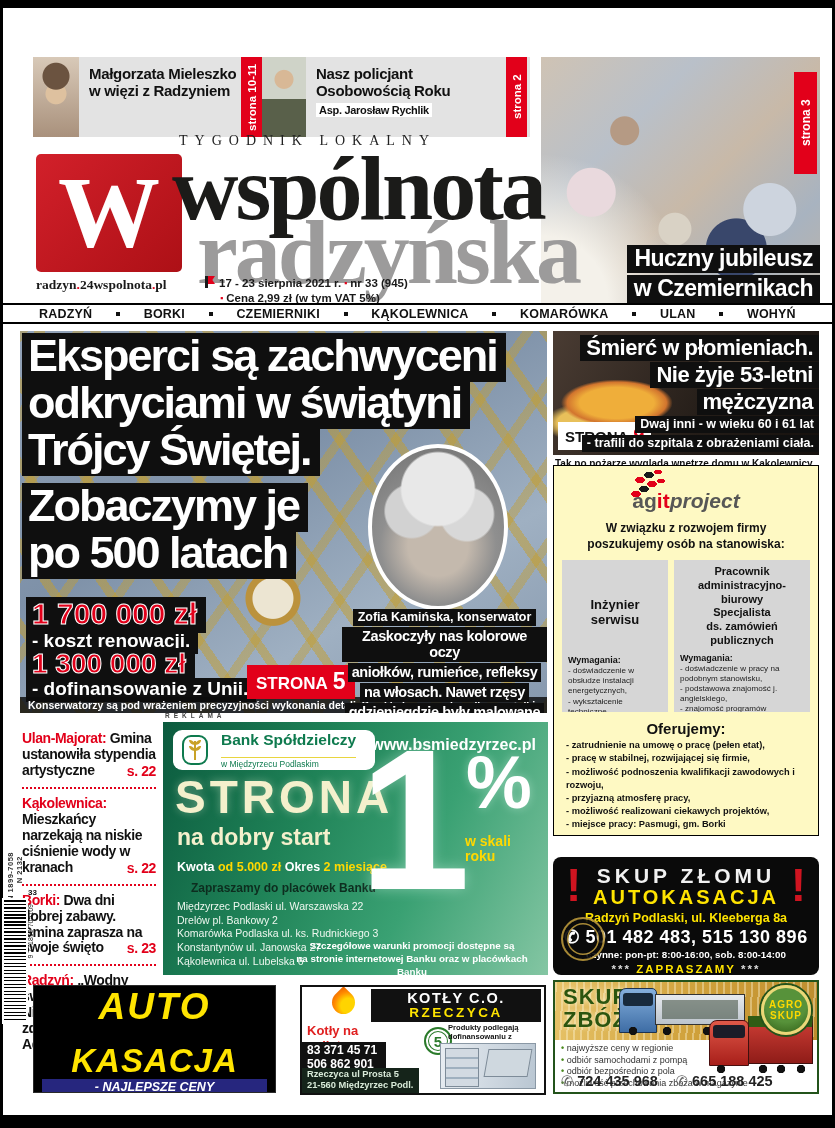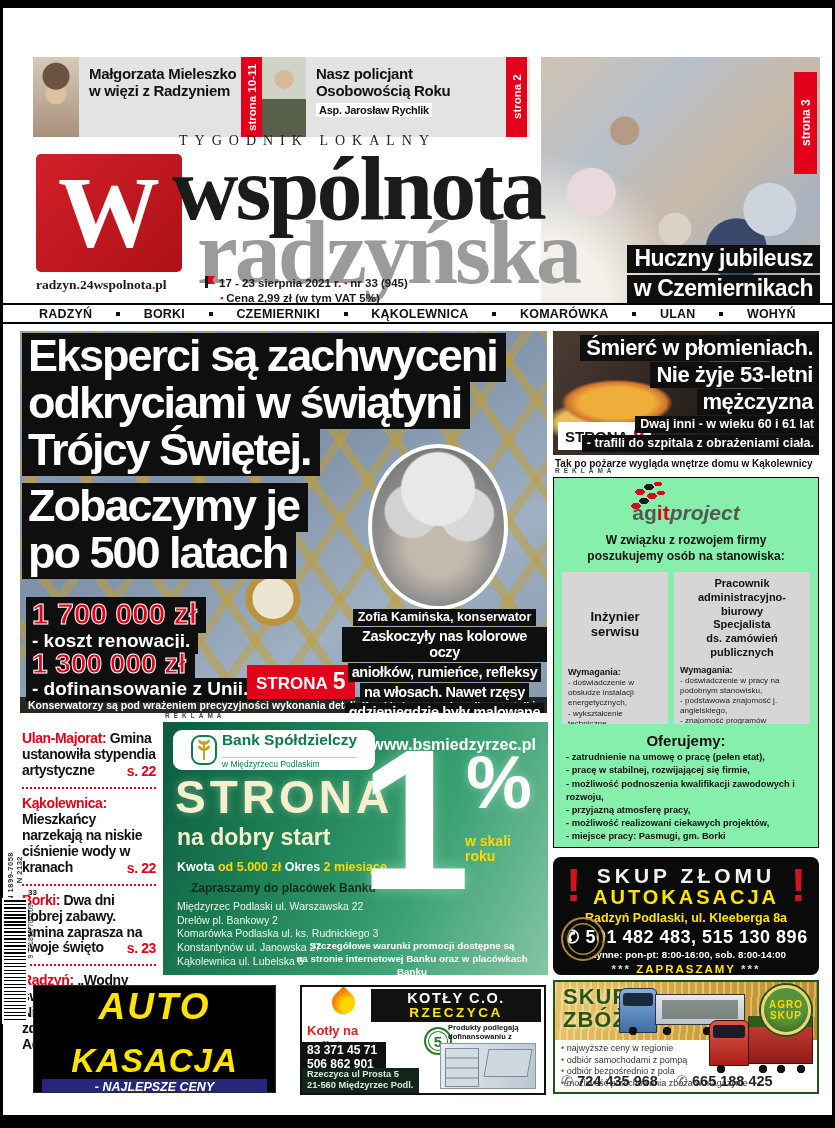--- a/index.html
+++ b/index.html
@@ -89,21 +89,21 @@
 .strona9 .pl{font-size:15px;color:#111;}
 .strona9 .pn{font-size:20px;color:#e2001a;margin-left:5px;}
 .fsub{position:absolute;right:0;bottom:3px;text-align:right;}
 .fsub .bar{font-size:12.5px;line-height:14px;padding:1px 5px 2px;margin-top:1px;}
 .fcaption{font-size:10px;font-weight:bold;color:#111;padding:3px 0 0 2px;}
 
 .rek{position:absolute;font-size:6.5px;font-weight:bold;letter-spacing:4px;color:#444;}
 .rek1{left:165px;top:712px;}
 .rek2{left:555px;top:467px;}
 
-.agit{position:absolute;left:553px;top:477px;width:266px;height:371px;background:#86efac;border:1.2px solid #000;overflow:hidden;text-align:center;}
+.agit{position:absolute;left:553px;top:465px;width:266px;height:371px;background:#fef9c3;border:1.2px solid #000;overflow:hidden;text-align:center;}
 .agit-brand{margin-top:24px;font-size:21px;font-weight:bold;color:#575756;position:relative;display:inline-block;line-height:1;}
 .agit-brand .proj{font-style:italic;}
 .agit-brand .red{color:#e2001a;}
 .agit-dots{position:absolute;left:-4px;top:-22px;width:40px;height:30px;background:
  radial-gradient(ellipse 5px 3px at 8px 26px,#e2001a 98%,transparent),
  radial-gradient(ellipse 5px 3px at 16px 21px,#1a1a1a 98%,transparent),
  radial-gradient(ellipse 5px 3px at 24px 16px,#e2001a 98%,transparent),
  radial-gradient(ellipse 5px 3px at 12px 12px,#e2001a 98%,transparent),
  radial-gradient(ellipse 5px 3px at 21px 7px,#1a1a1a 98%,transparent),
  radial-gradient(ellipse 4px 2.5px at 30px 4px,#e2001a 98%,transparent),
@@ -121,21 +121,21 @@
 .agit-offers{text-align:left;padding:2px 12px 0;font-size:9.3px;line-height:1.42;font-weight:bold;color:#111;}
 
 .briefs{position:absolute;left:22px;top:724px;width:134px;}
 .brief{position:relative;padding:7px 0 8px;border-bottom:2px dotted #e2001a;font-weight:bold;font-size:14px;line-height:1.14;letter-spacing:-0.4px;}
 .brief:last-child{border-bottom:none;}
 .bplace{color:#e2001a;}
 .bpage{position:absolute;right:0;bottom:7px;color:#e2001a;}
 .bpage-block{display:block;text-align:right;color:#e2001a;}
 
 .bank{position:absolute;left:163px;top:722px;width:385px;height:253px;overflow:hidden;background:linear-gradient(115deg,#0b5a3e 0%,#1f8257 35%,#3aa173 65%,#8fcbaa 105%);}
-.bank-logo{position:absolute;left:10px;top:8px;width:202px;height:40px;background:#fff;border-radius:9px;display:flex;align-items:center;gap:5px;padding:0 9px;justify-content:center;}
+.bank-logo{position:absolute;left:10px;top:8px;width:202px;height:40px;background:#fff;border-radius:9px;display:flex;align-items:center;gap:13px;padding:0 9px;}
 .bl1{font-size:15.5px;color:#0e7a4e;font-weight:bold;line-height:1.1;}
 .bl2{font-size:8.5px;color:#0e7a4e;border-top:1.5px solid #e8d53f;padding-top:1px;margin-top:9px;}
 .bank-url{position:absolute;right:12px;top:14px;color:#fff;font-weight:bold;font-size:16px;}
 .bank-lokata{position:absolute;left:12px;top:52px;font-size:46px;font-weight:bold;color:#f4f0cc;letter-spacing:4px;line-height:1;text-shadow:0 0 8px rgba(255,255,230,.35);}
 .bank-start{position:absolute;left:14px;top:102px;font-size:23px;font-weight:bold;color:#f4f0cc;}
 .bank-terms{position:absolute;left:14px;top:138px;font-size:12.5px;font-weight:bold;color:#fff;}
 .yellow{color:#ffd800;}
 .bank-invite{position:absolute;left:28px;top:159px;font-size:12px;font-weight:bold;color:#0d2d1f;}
 .bank-branches{position:absolute;left:14px;top:178px;font-size:10.5px;color:#eef7ef;line-height:1.3;}
 .bank-one{position:absolute;left:196px;top:6px;font-size:200px;line-height:0.92;font-weight:bold;color:#fff;text-shadow:0 0 14px rgba(225,255,240,.4);}

